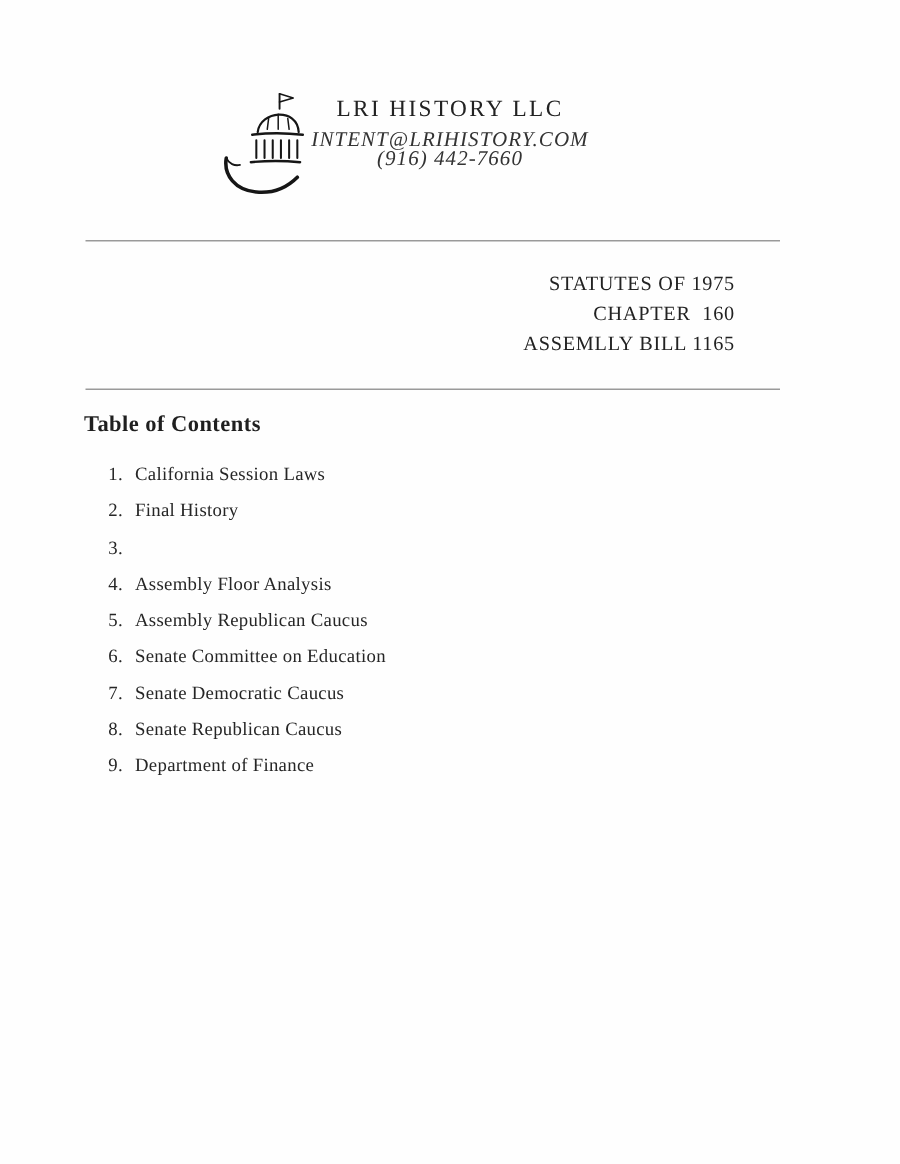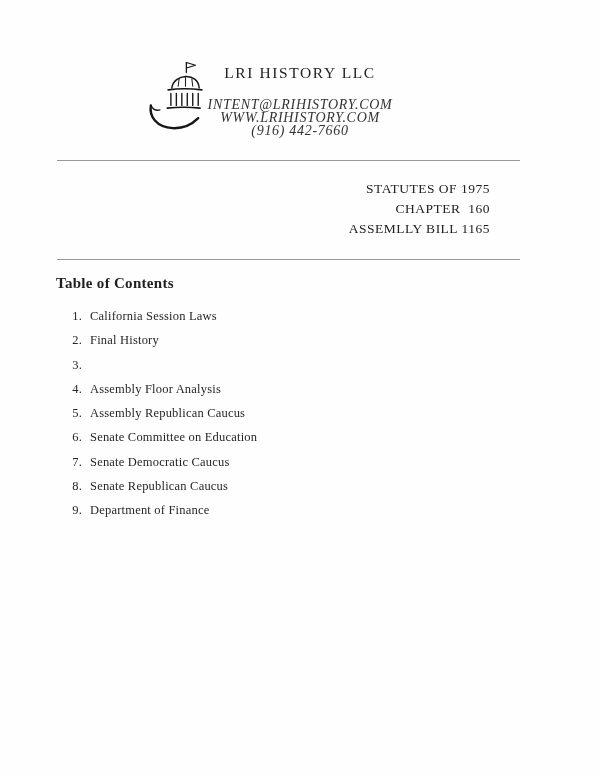--- a/index.html
+++ b/index.html
@@ -27,21 +27,21 @@
     left: 143px;
     top: 58px;
     width: 74px;
     height: 82px;
   }
   .contact { text-align: center; }
   .company-name {
     font-size: 15.5px;
     letter-spacing: 1.6px;
     color: #222;
-    margin-bottom: 16px;
+    margin-bottom: 5px;
   }
   .contact-line {
     font-size: 14px;
     letter-spacing: 0.7px;
     color: #333;
     line-height: 13px;
     font-style: italic;
   }
   
   .rule {
@@ -113,21 +113,20 @@
 
         <path d="M26 55 C38 53.8, 50 53.8, 62 55" stroke-width="1.8"></path>
 
         <path d="M8 52 C6 64, 14 76, 32 77 C45 77.6, 54 72, 60 66" stroke-width="2.6"></path>
         <path d="M8 52 C10 56, 14 58, 18 57" stroke-width="1.4"></path>
       </svg>
     </div>
     <div class="contact">
       <div class="company-name">LRI HISTORY LLC</div>
       <div class="contact-line">INTENT@LRIHISTORY.COM</div>
-      <div class="contact-line">WWW.LRIHISTORY.COM</div>
       <div class="contact-line">(916) 442-7660</div>
     </div>
   </header>
 
   <hr class="rule">
 
   <section class="doc-ref">
     <div class="doc-ref-line">STATUTES OF 1975</div>
     <div class="doc-ref-line">CHAPTER  160</div>
     <div class="doc-ref-line">ASSEMLLY BILL 1165</div>

